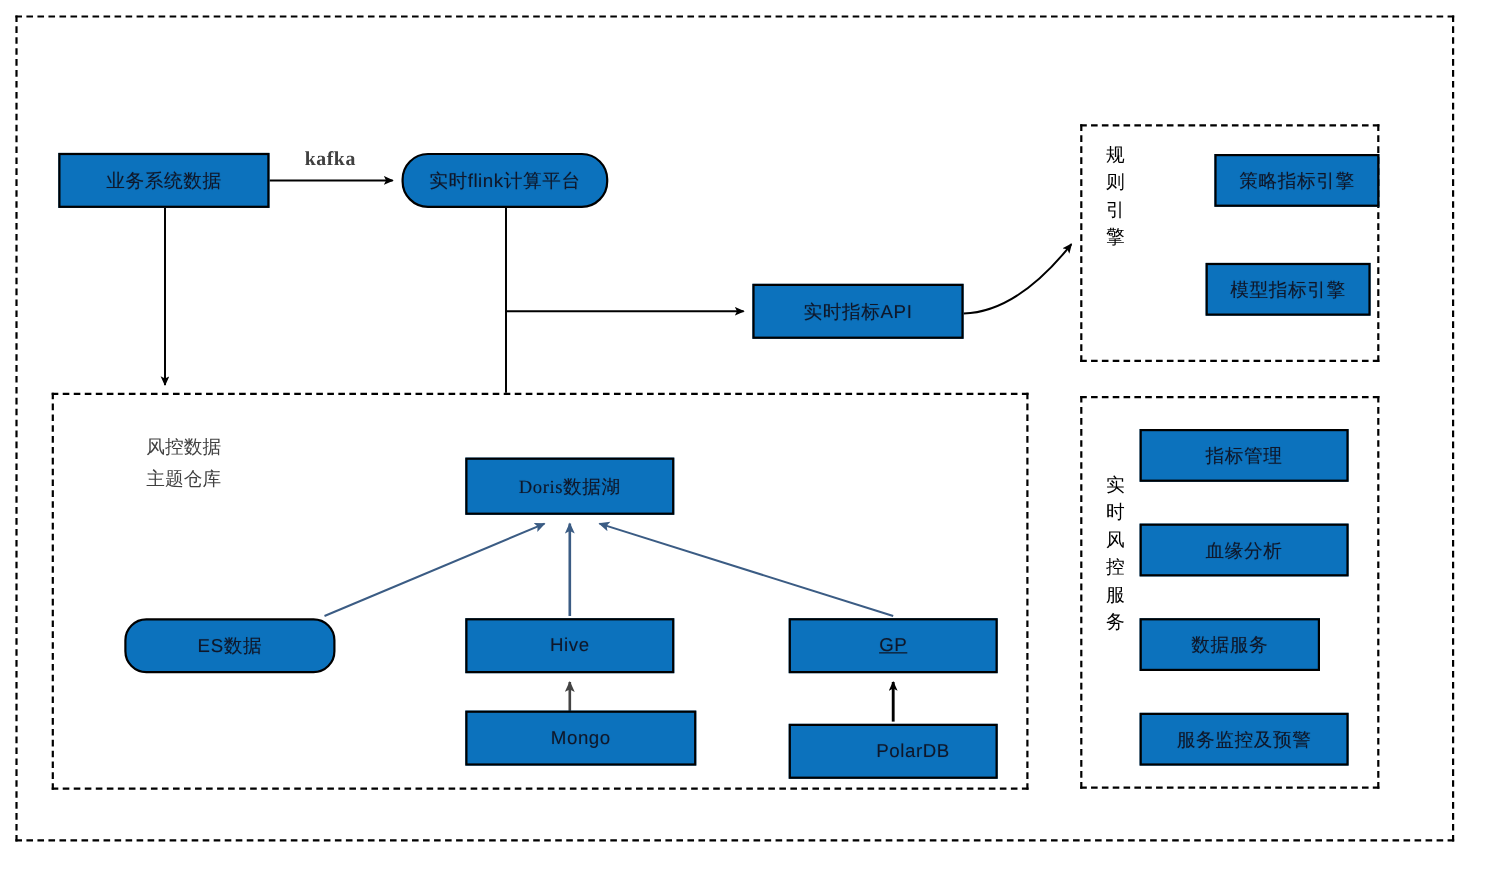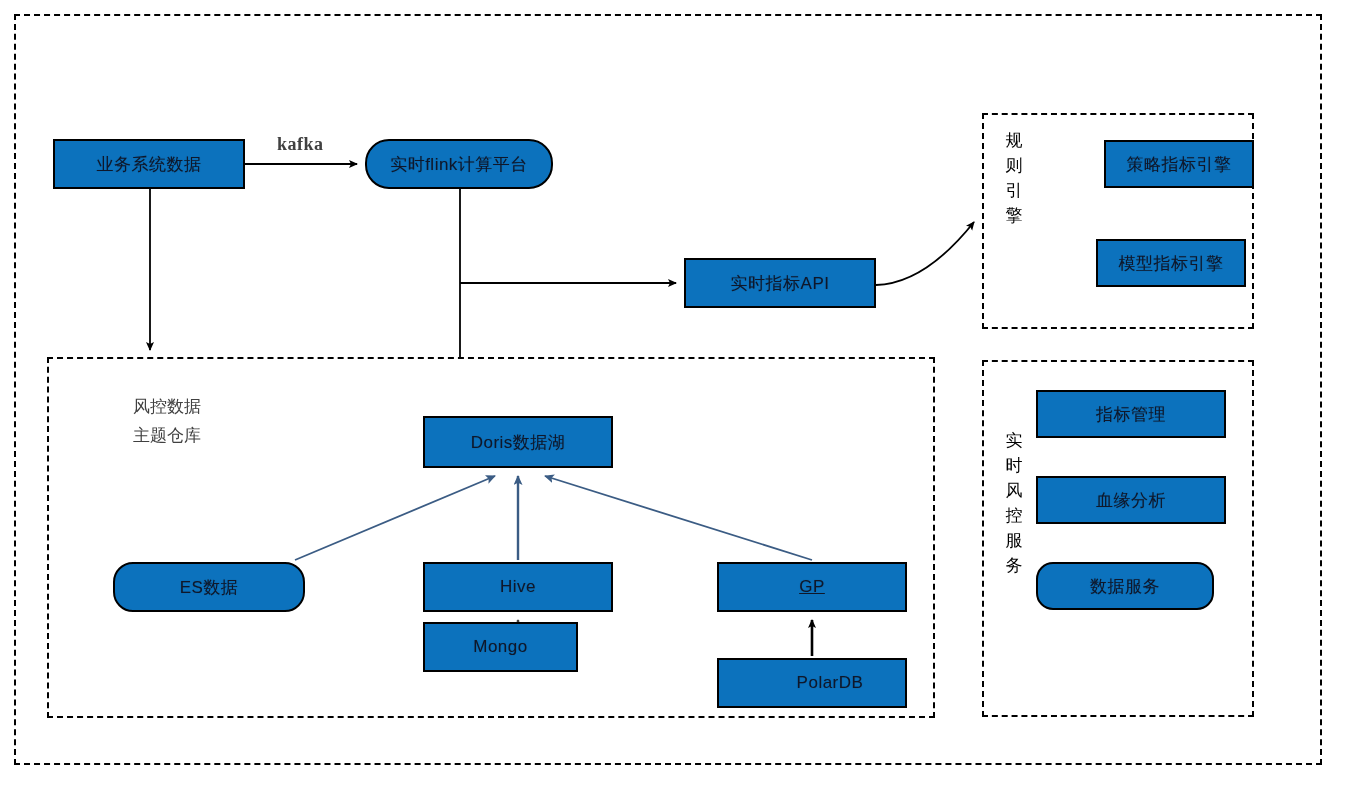--- a/index.html
+++ b/index.html
@@ -43,29 +43,29 @@
   #box-flink{left:365px;top:139px;width:188px;height:50px;border-radius:24px;}
   #box-api{left:684px;top:258px;width:192px;height:50px;}
 
   
   #box-policy-engine{left:1056px;top:140px;width:150px;height:48px;margin-left:48px;}
   #box-model-engine{left:1056px;top:239px;width:150px;height:48px;margin-left:40px;}
 
   
   #box-metric-mgmt{left:1036px;top:390px;width:190px;height:48px;}
   #box-lineage{left:1036px;top:476px;width:190px;height:48px;}
-  #box-data-service{left:1036px;top:562px;width:178px;height:48px;border-radius:17px;}
+  #box-data-service{left:1036px;top:562px;width:164px;height:48px;}
   #box-monitor{left:1036px;top:648px;width:190px;height:48px;}
 
   
-  #box-doris{left:423px;top:416px;width:190px;height:52px;}
+  #box-doris{left:423px;top:416px;width:190px;height:52px;font-family:Liberation Serif, serif;}
   #box-es{left:113px;top:562px;width:192px;height:50px;border-radius:20px;}
   #box-hive{left:423px;top:562px;width:190px;height:50px;}
   #box-gp{left:717px;top:562px;width:190px;height:50px;text-decoration:underline;}
-  #box-mongo{left:423px;top:622px;width:155px;height:50px;}
+  #box-mongo{left:423px;top:646px;width:210px;height:50px;}
   #box-polardb{left:717px;top:658px;width:190px;height:50px;padding-left:36px;}
 
   
   .plain-label{
     position:absolute;
     color:#404040;
     font-size:16px;
     line-height:26px;
     white-space:pre;
   }
@@ -151,20 +151,21 @@
   <div class="dashed" id="service-panel"></div>
   <div class="vlabel" id="label-rt-service">实
 时
 风
 控
 服
 务</div>
   <div class="box" id="box-metric-mgmt">指标管理</div>
   <div class="box" id="box-lineage">血缘分析</div>
   <div class="box" id="box-data-service">数据服务</div>
+  <div class="box" id="box-monitor">服务监控及预警</div>
 
   <div class="dashed" id="warehouse-panel"></div>
   <div class="plain-label" id="label-warehouse-title">风控数据
 主题仓库</div>
 
   <div class="box" id="box-doris">Doris数据湖</div>
 
   <div class="box" id="box-es">ES数据</div>
   <div class="box" id="box-hive">Hive</div>
   <div class="box" id="box-gp">GP</div>

